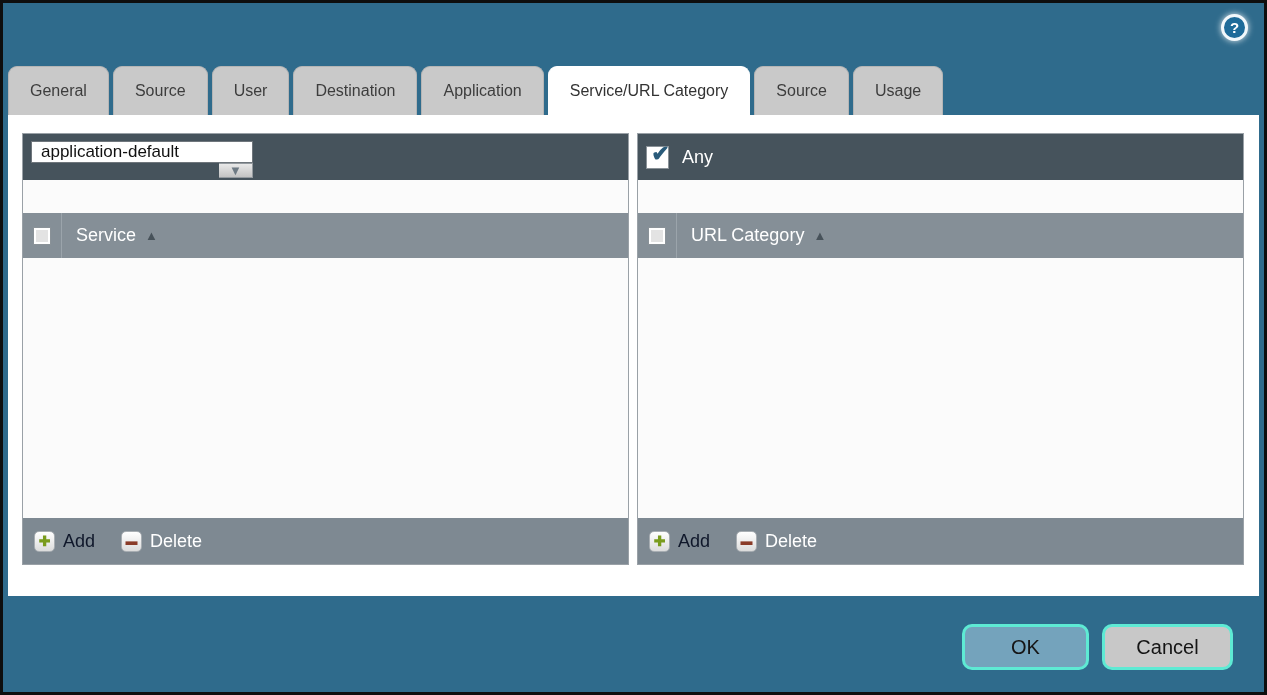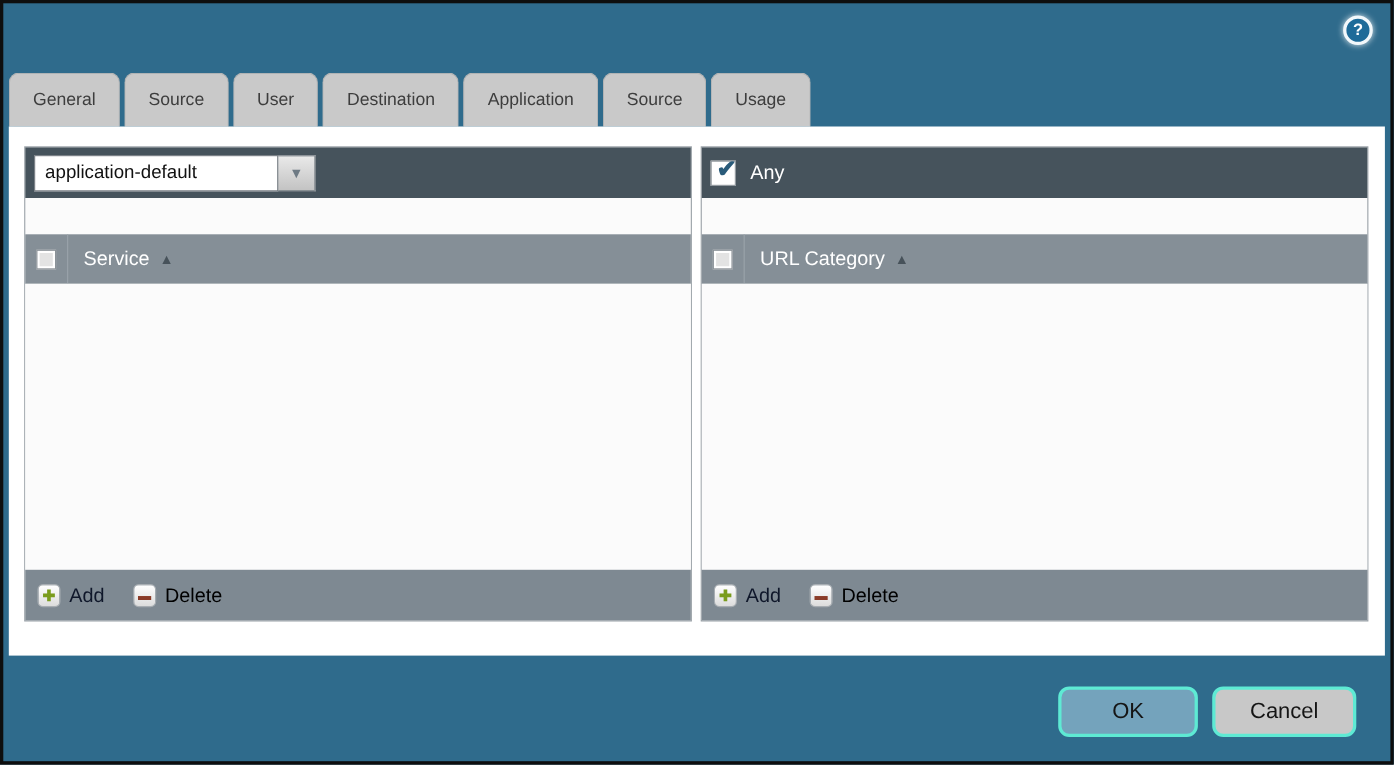--- a/index.html
+++ b/index.html
@@ -48,21 +48,21 @@
     border:1px solid #9aa1a7; display:flex; flex-direction:column; background:#fbfbfb;
   }
   .panel.left  { left:14px; }
   .panel.right { left:629px; }
 
   .panel-header {
     height:46px; background:#46535c; display:flex; align-items:center;
     padding:0 8px; flex:0 0 auto;
   }
 
-  .dropdown { display:flex; align-items:flex-end; height:33px; }
+  .dropdown { display:flex; align-items:flex-end; height:33px;flex-direction:column; }
   .dropdown-value {
     width:222px; height:33px; background:#ffffff; border:1px solid #6f767c;
     color:#111; font-size:17px; padding:0 9px; display:flex; align-items:center;
     cursor:pointer;
   }
   .dropdown-button {
     width:34px; height:33px; background:linear-gradient(#e9e9e9,#c3c3c3);
     border:1px solid #949a9f; border-left:none;
     display:flex; align-items:center; justify-content:center; cursor:pointer;
   }
@@ -99,21 +99,21 @@
   }
   .tool-btn { display:flex; align-items:center; gap:8px; cursor:pointer; }
   .tool-icon {
     width:21px; height:21px; border-radius:5px;
     background:linear-gradient(#ffffff,#dcdcdc); border:1px solid #a7adb2;
     display:flex; align-items:center; justify-content:center; line-height:1;
   }
   .plus-glyph  { color:#7a9c1d; font-size:14px; font-weight:bold; }
   .minus-glyph { color:#8a3b28; font-size:12px; }
   .tool-label { font-size:18px; color:#0f172a; }
-  .tool-btn.disabled .tool-label { color:#000000;text-align:right; }
+  .tool-btn.disabled .tool-label { color:#ffffff;text-align:right; }
   .tool-btn.disabled { cursor:default; }
 
   
   .dlg-btn {
     position:absolute; bottom:22px; height:46px;
     border:3px solid #5eead4; border-radius:10px;
     font-size:20px; color:#151515; font-family:"Liberation Sans", sans-serif;
     display:flex; align-items:center; justify-content:center; cursor:pointer;
   }
   .btn-ok     { right:175px; width:127px; background:#74a3bc; }
@@ -125,20 +125,21 @@
 <div class="screen">
 
   <div class="help-icon">?</div>
 
   <div class="tab-bar">
     <div class="tab">General</div>
     <div class="tab">Source</div>
     <div class="tab">User</div>
     <div class="tab">Destination</div>
     <div class="tab">Application</div>
+    <div class="tab active">Service/URL Category</div>
     <div class="tab">Source</div>
     <div class="tab">Usage</div>
   </div>
 
   <div class="content">
 
     <div class="panel left">
       <div class="panel-header">
         <div class="dropdown">
           <div class="dropdown-value">application-default</div>

